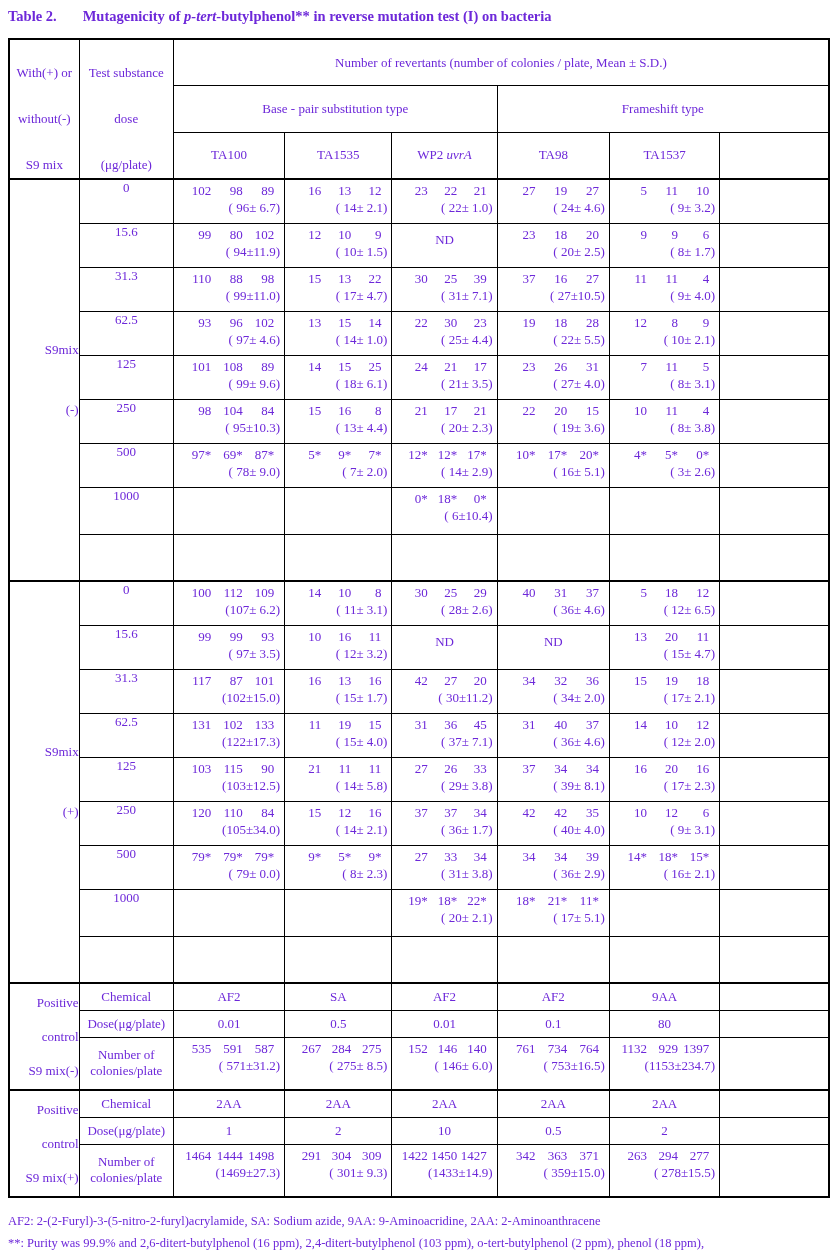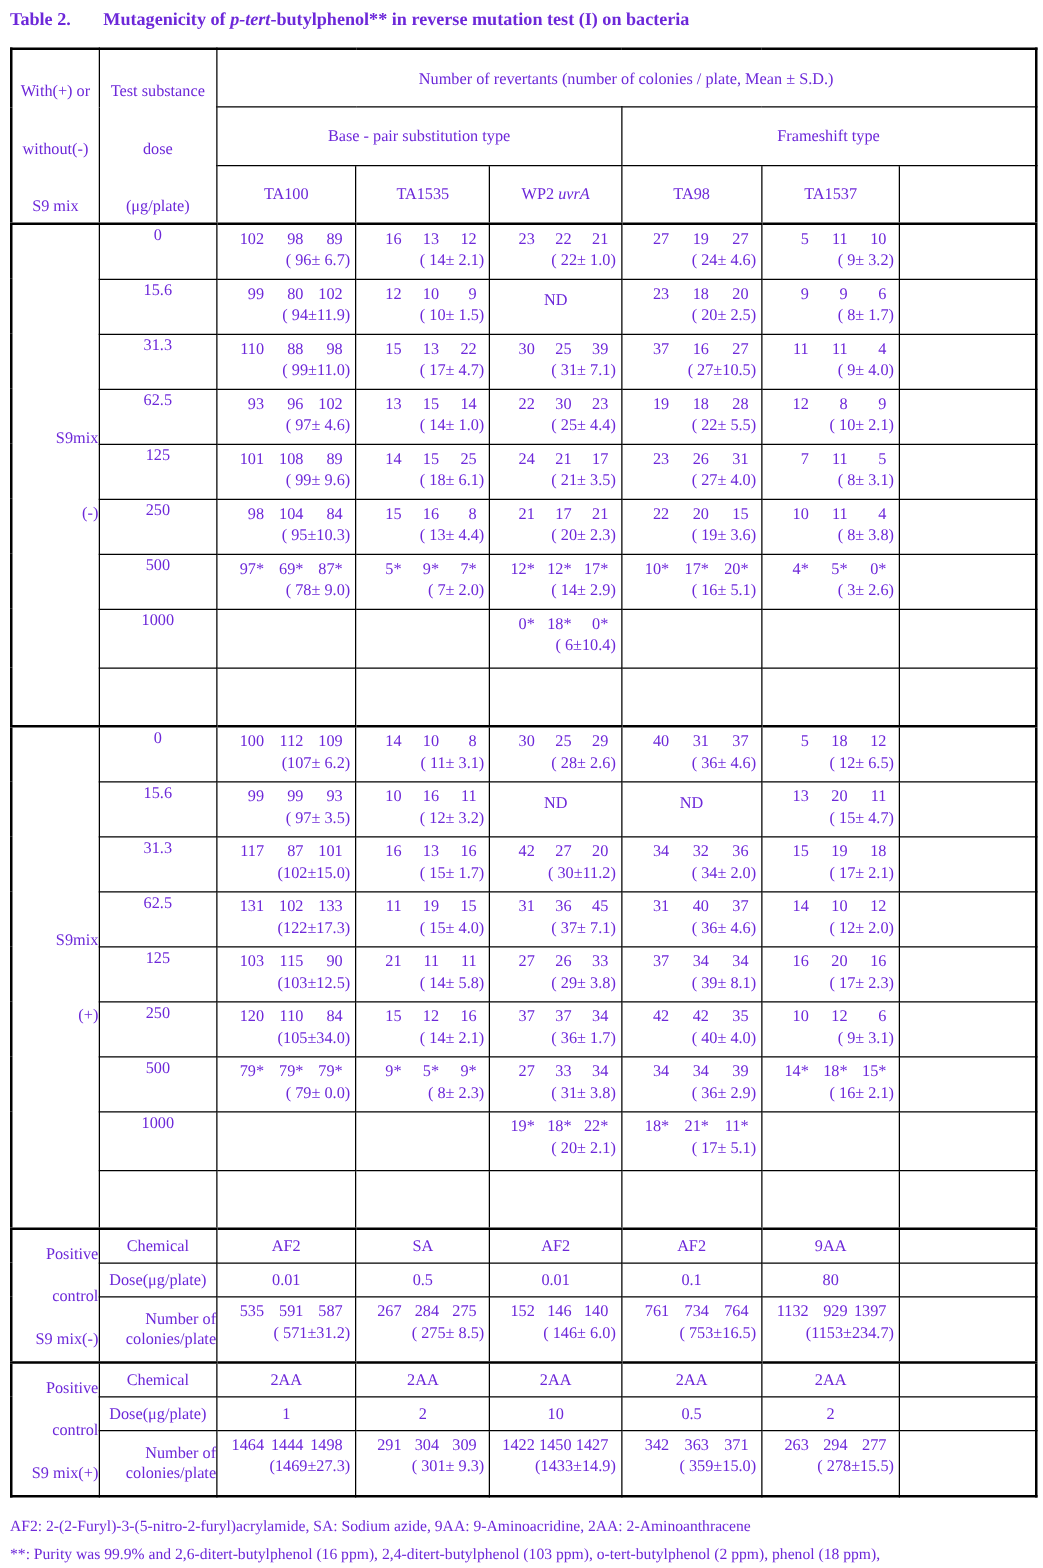--- a/index.html
+++ b/index.html
@@ -51,21 +51,21 @@
   .counts { display:flex; padding:3px 10px 0 6px; }
   .counts span { flex:1; text-align:right; white-space:pre; }
   .mean { text-align:right; padding:1px 4px 0 0; white-space:pre; }
   .nd { text-align:center; padding-top:8px; }
 
   tr.pc-row { height:27px; }
   tr.pc-row-tall { height:53px; }
   td.pc-label { text-align:right; vertical-align:middle; }
   td.pc-label div { line-height:34px; }
   td.pc-head { text-align:center; vertical-align:middle; }
-  td.pc-head div { line-height:16px;text-align:right; }
+  td.pc-head div { line-height:16px; }
   td.pc-val { text-align:center; vertical-align:middle; }
 
   .footnotes { margin:12px 0 0 8px; font-size:12.5px; }
   .footnotes .fn { line-height:22px; white-space:pre-wrap; }
   .footnotes .indent { padding-left:40px; }
 </style>
 </head>
 <body>
 
 <div class="page">

